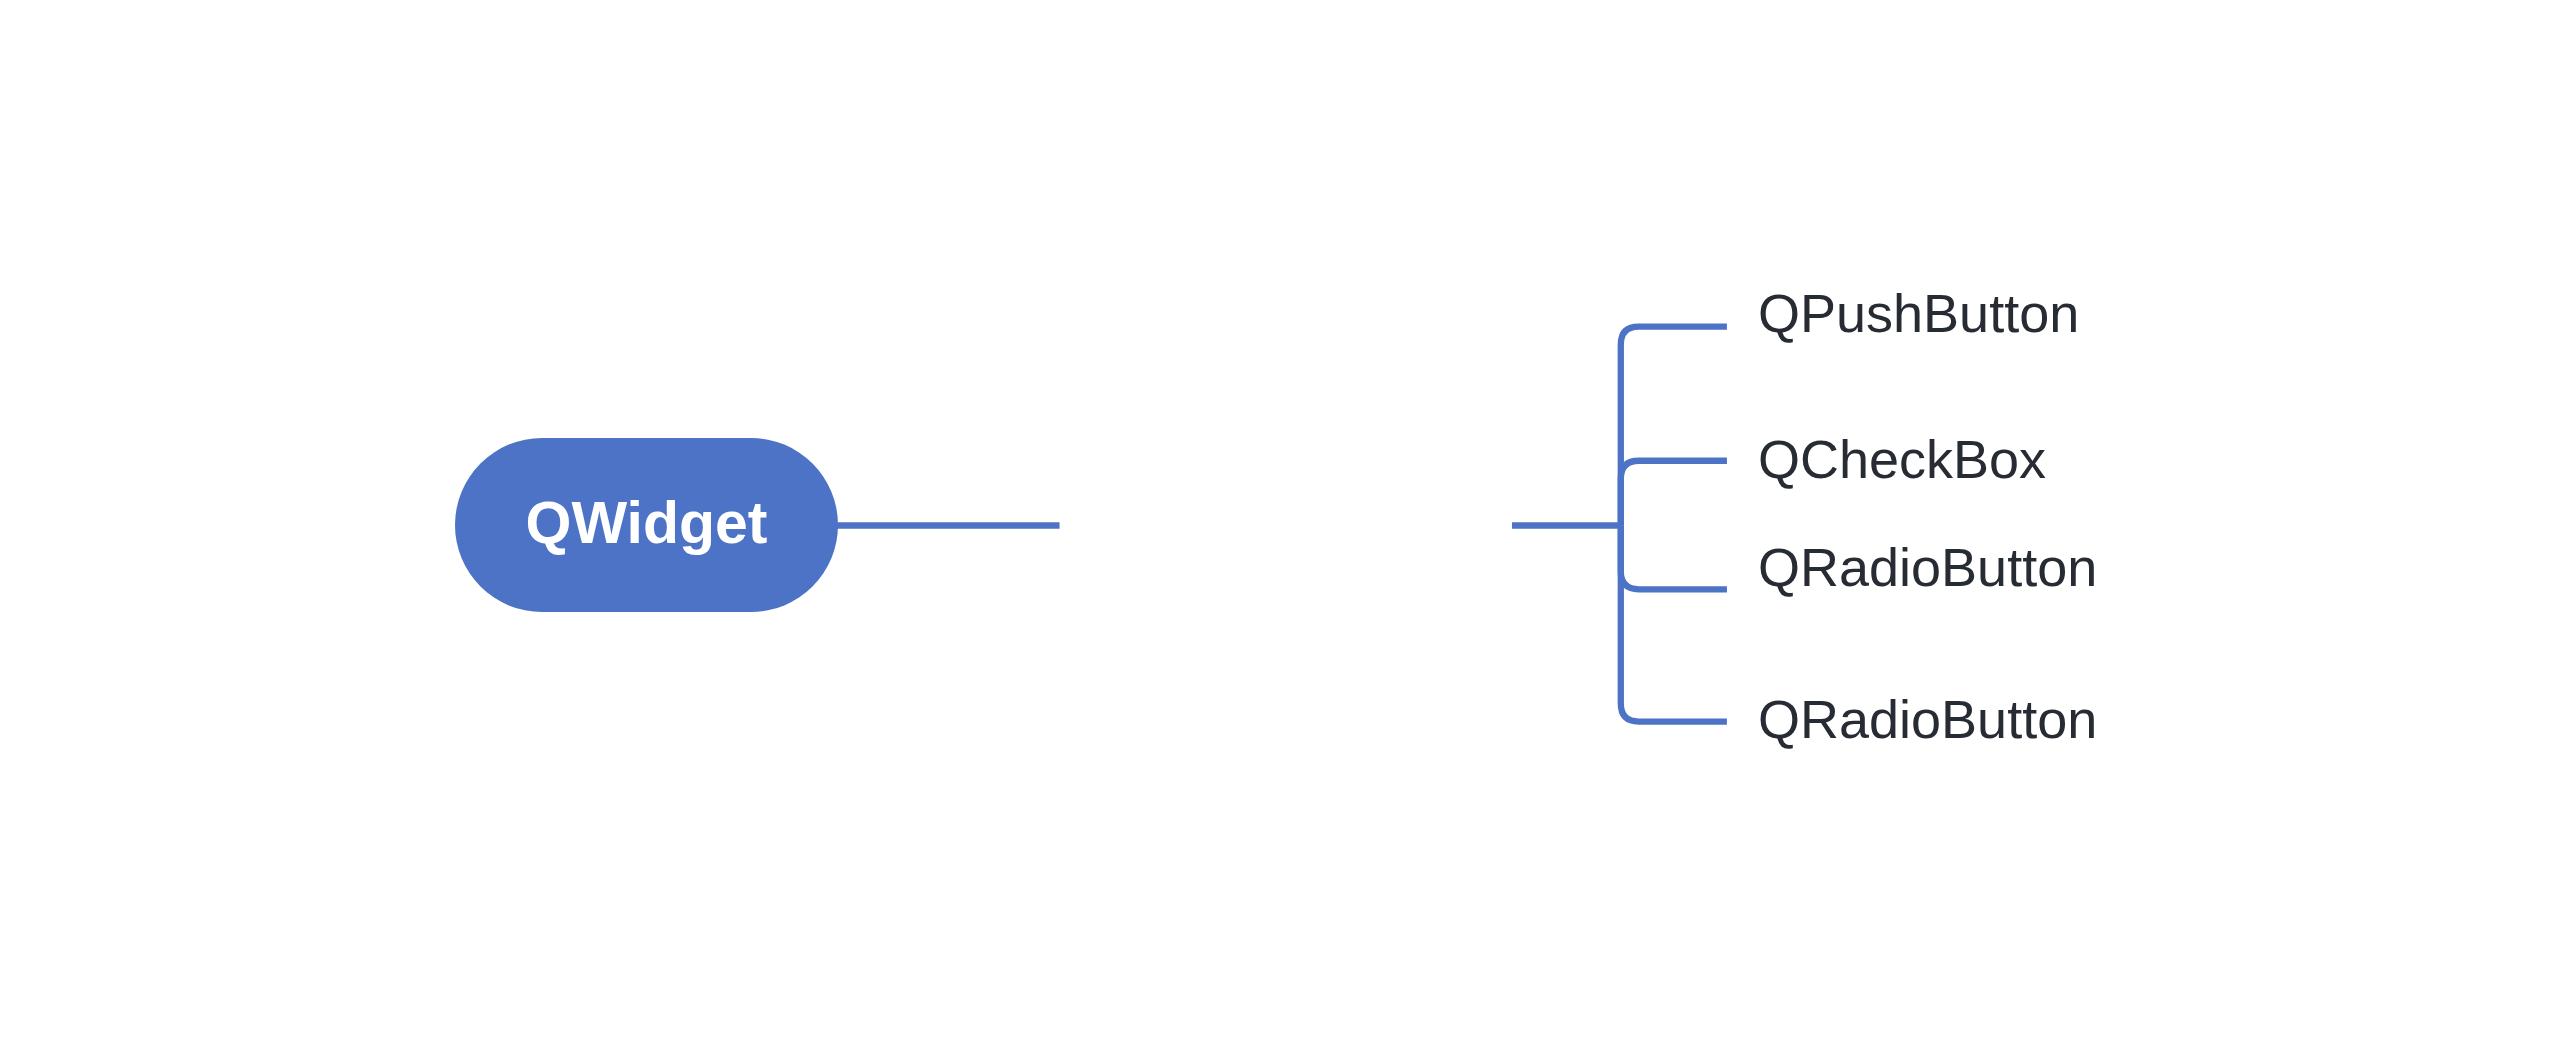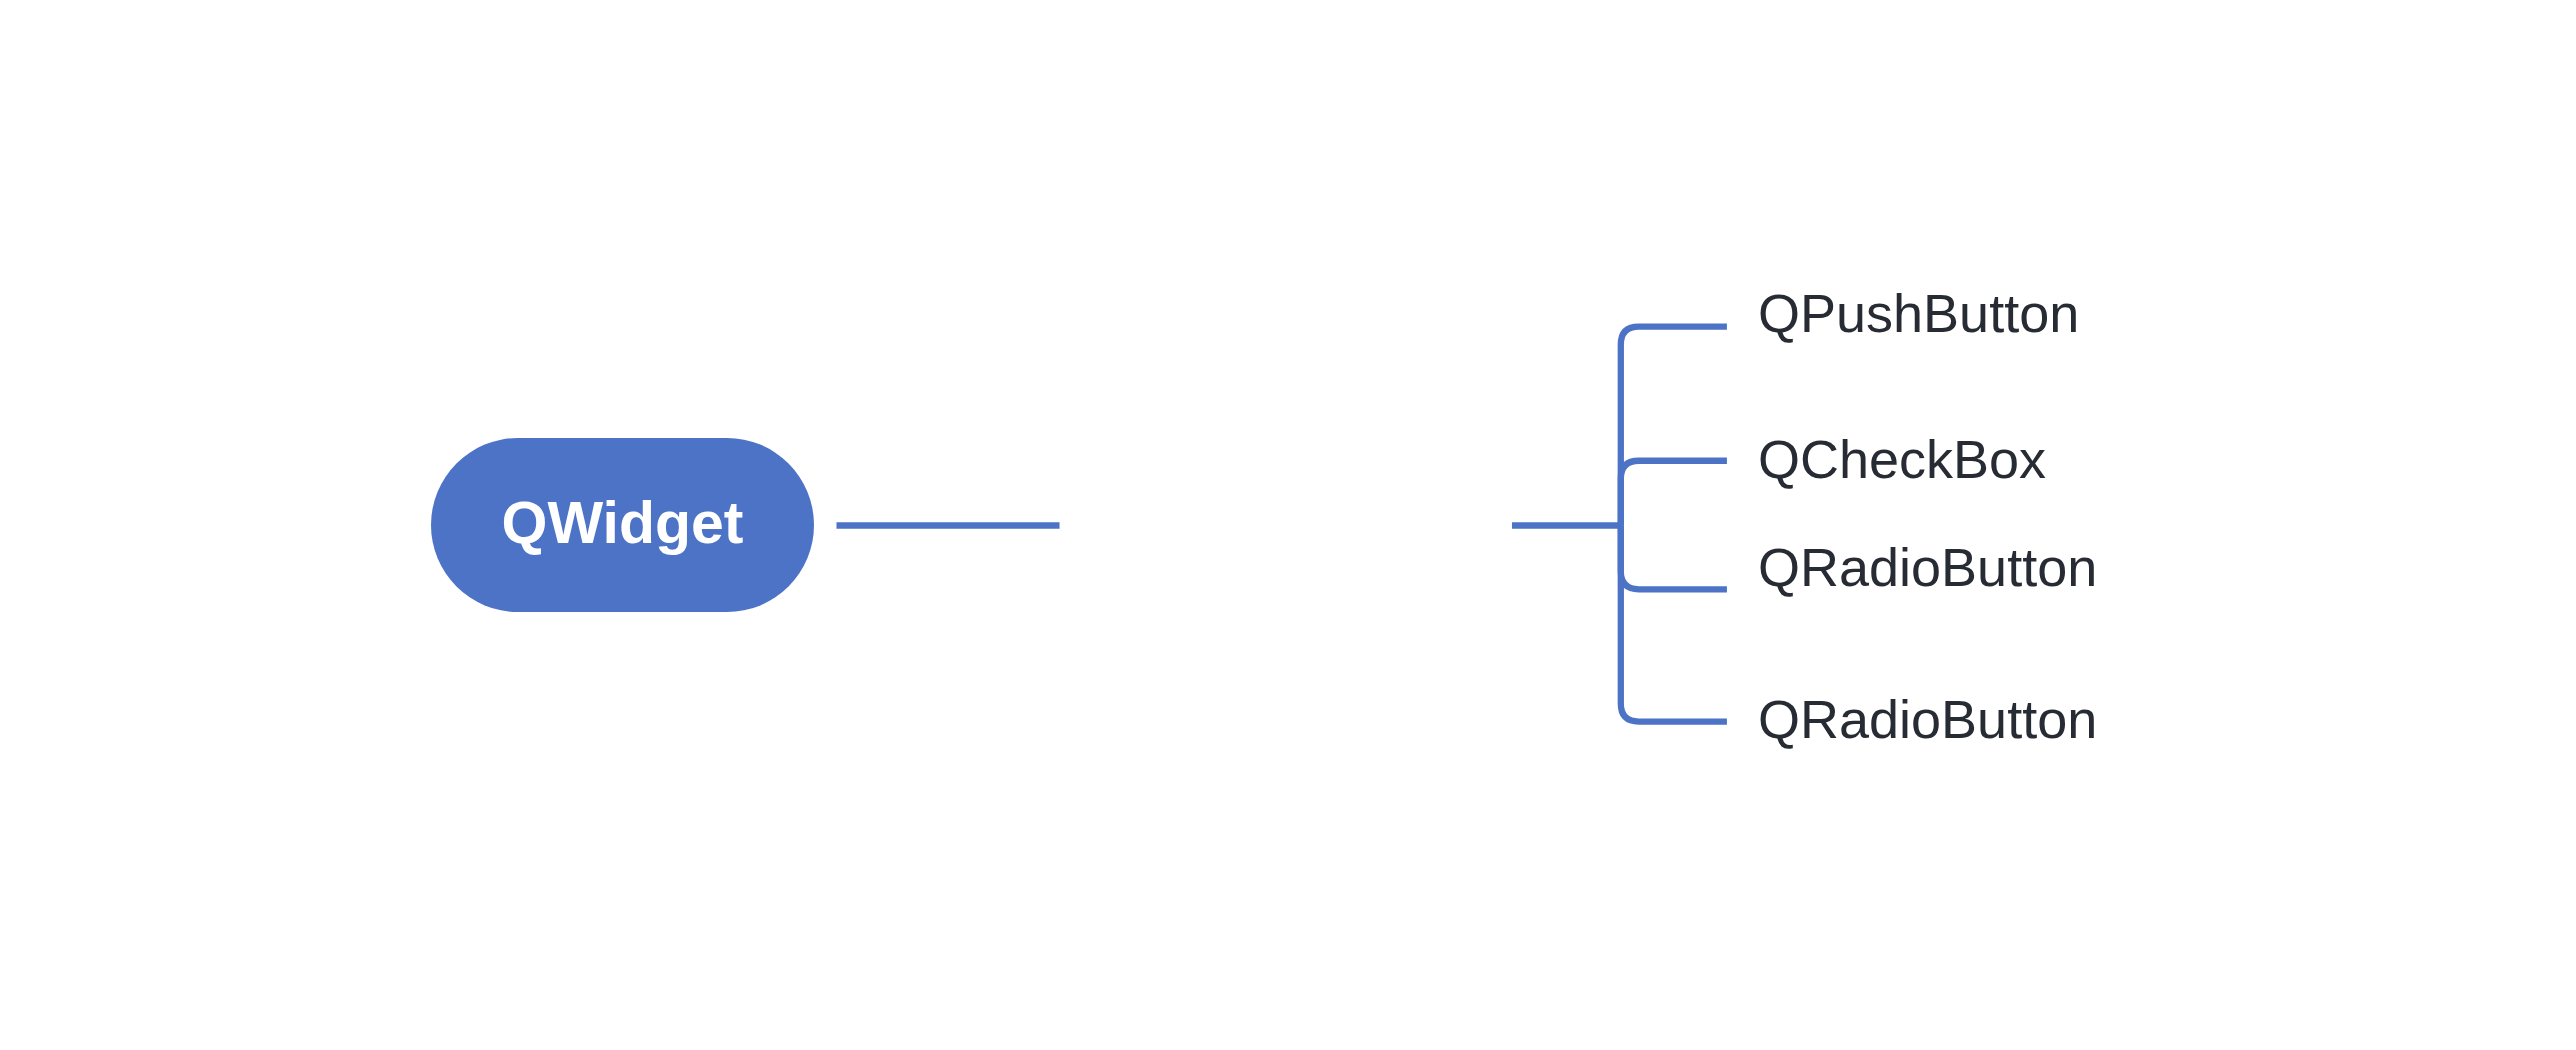--- a/index.html
+++ b/index.html
@@ -28,21 +28,21 @@
   }
   .connectors path {
     fill: none;
     stroke: var(--accent, #4C73C6);
     stroke-width: 7;
     stroke-linecap: butt;
     stroke-linejoin: round;
   }
   .node-root {
     position: absolute;
-    left: 431px;
+    left: 455px;
     top: 438px;
     width: 383px;
     height: 174px;
     background: var(--accent, #4C73C6);
     border-radius: 108px;
     display: flex;
     align-items: center;
     justify-content: center;
   }
   .node-root-label {

